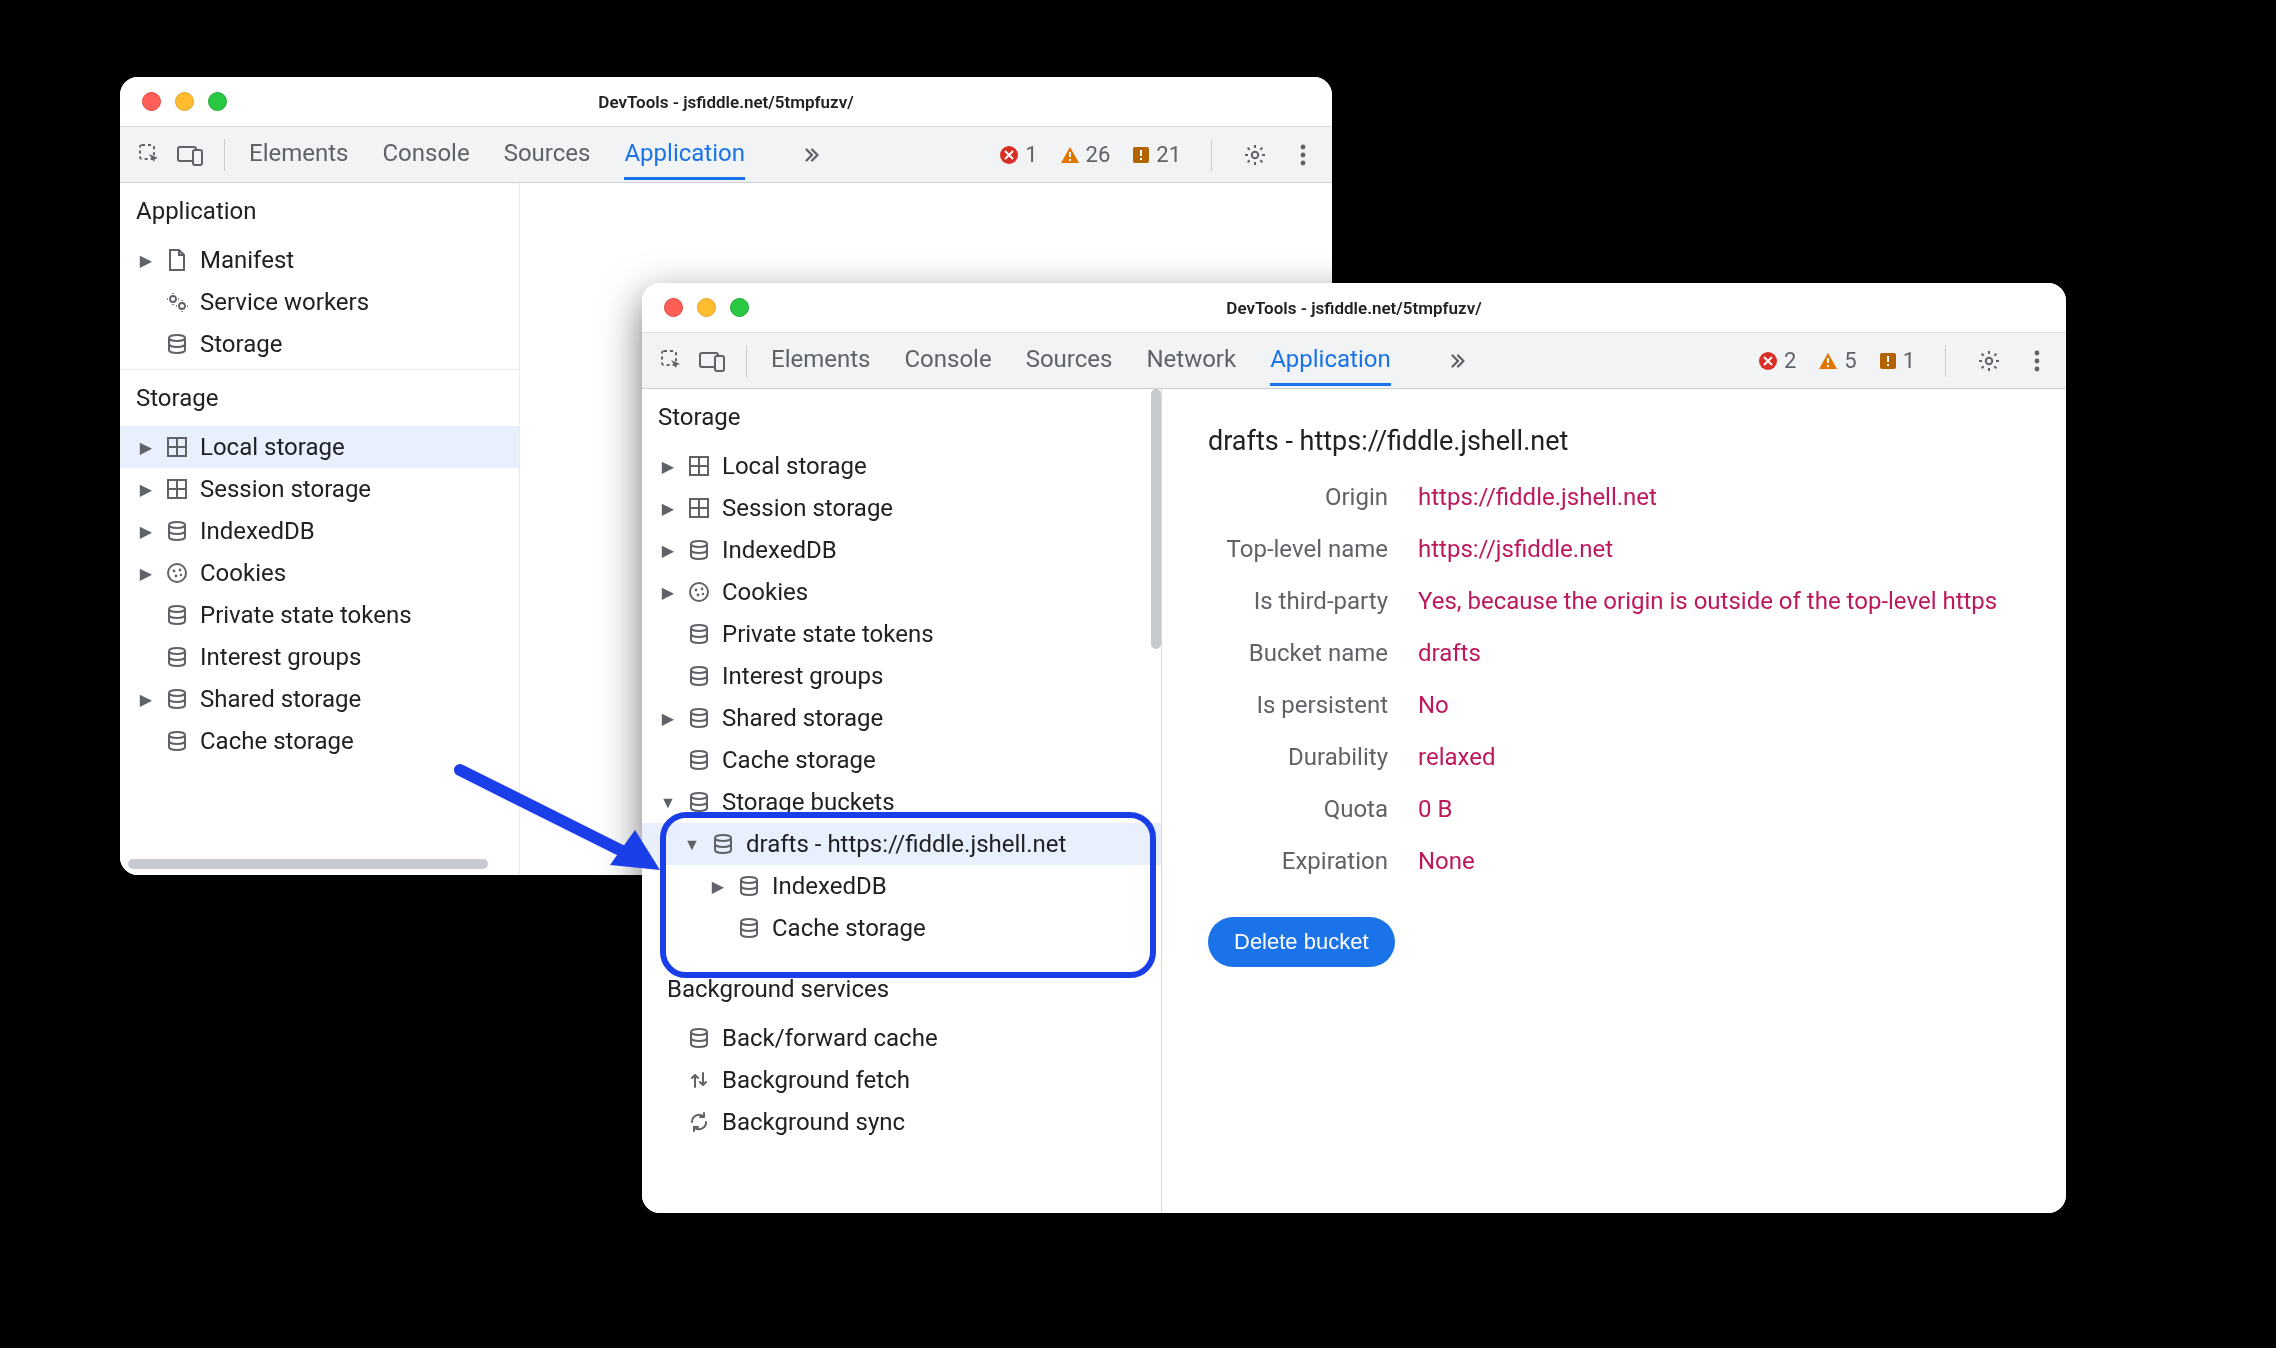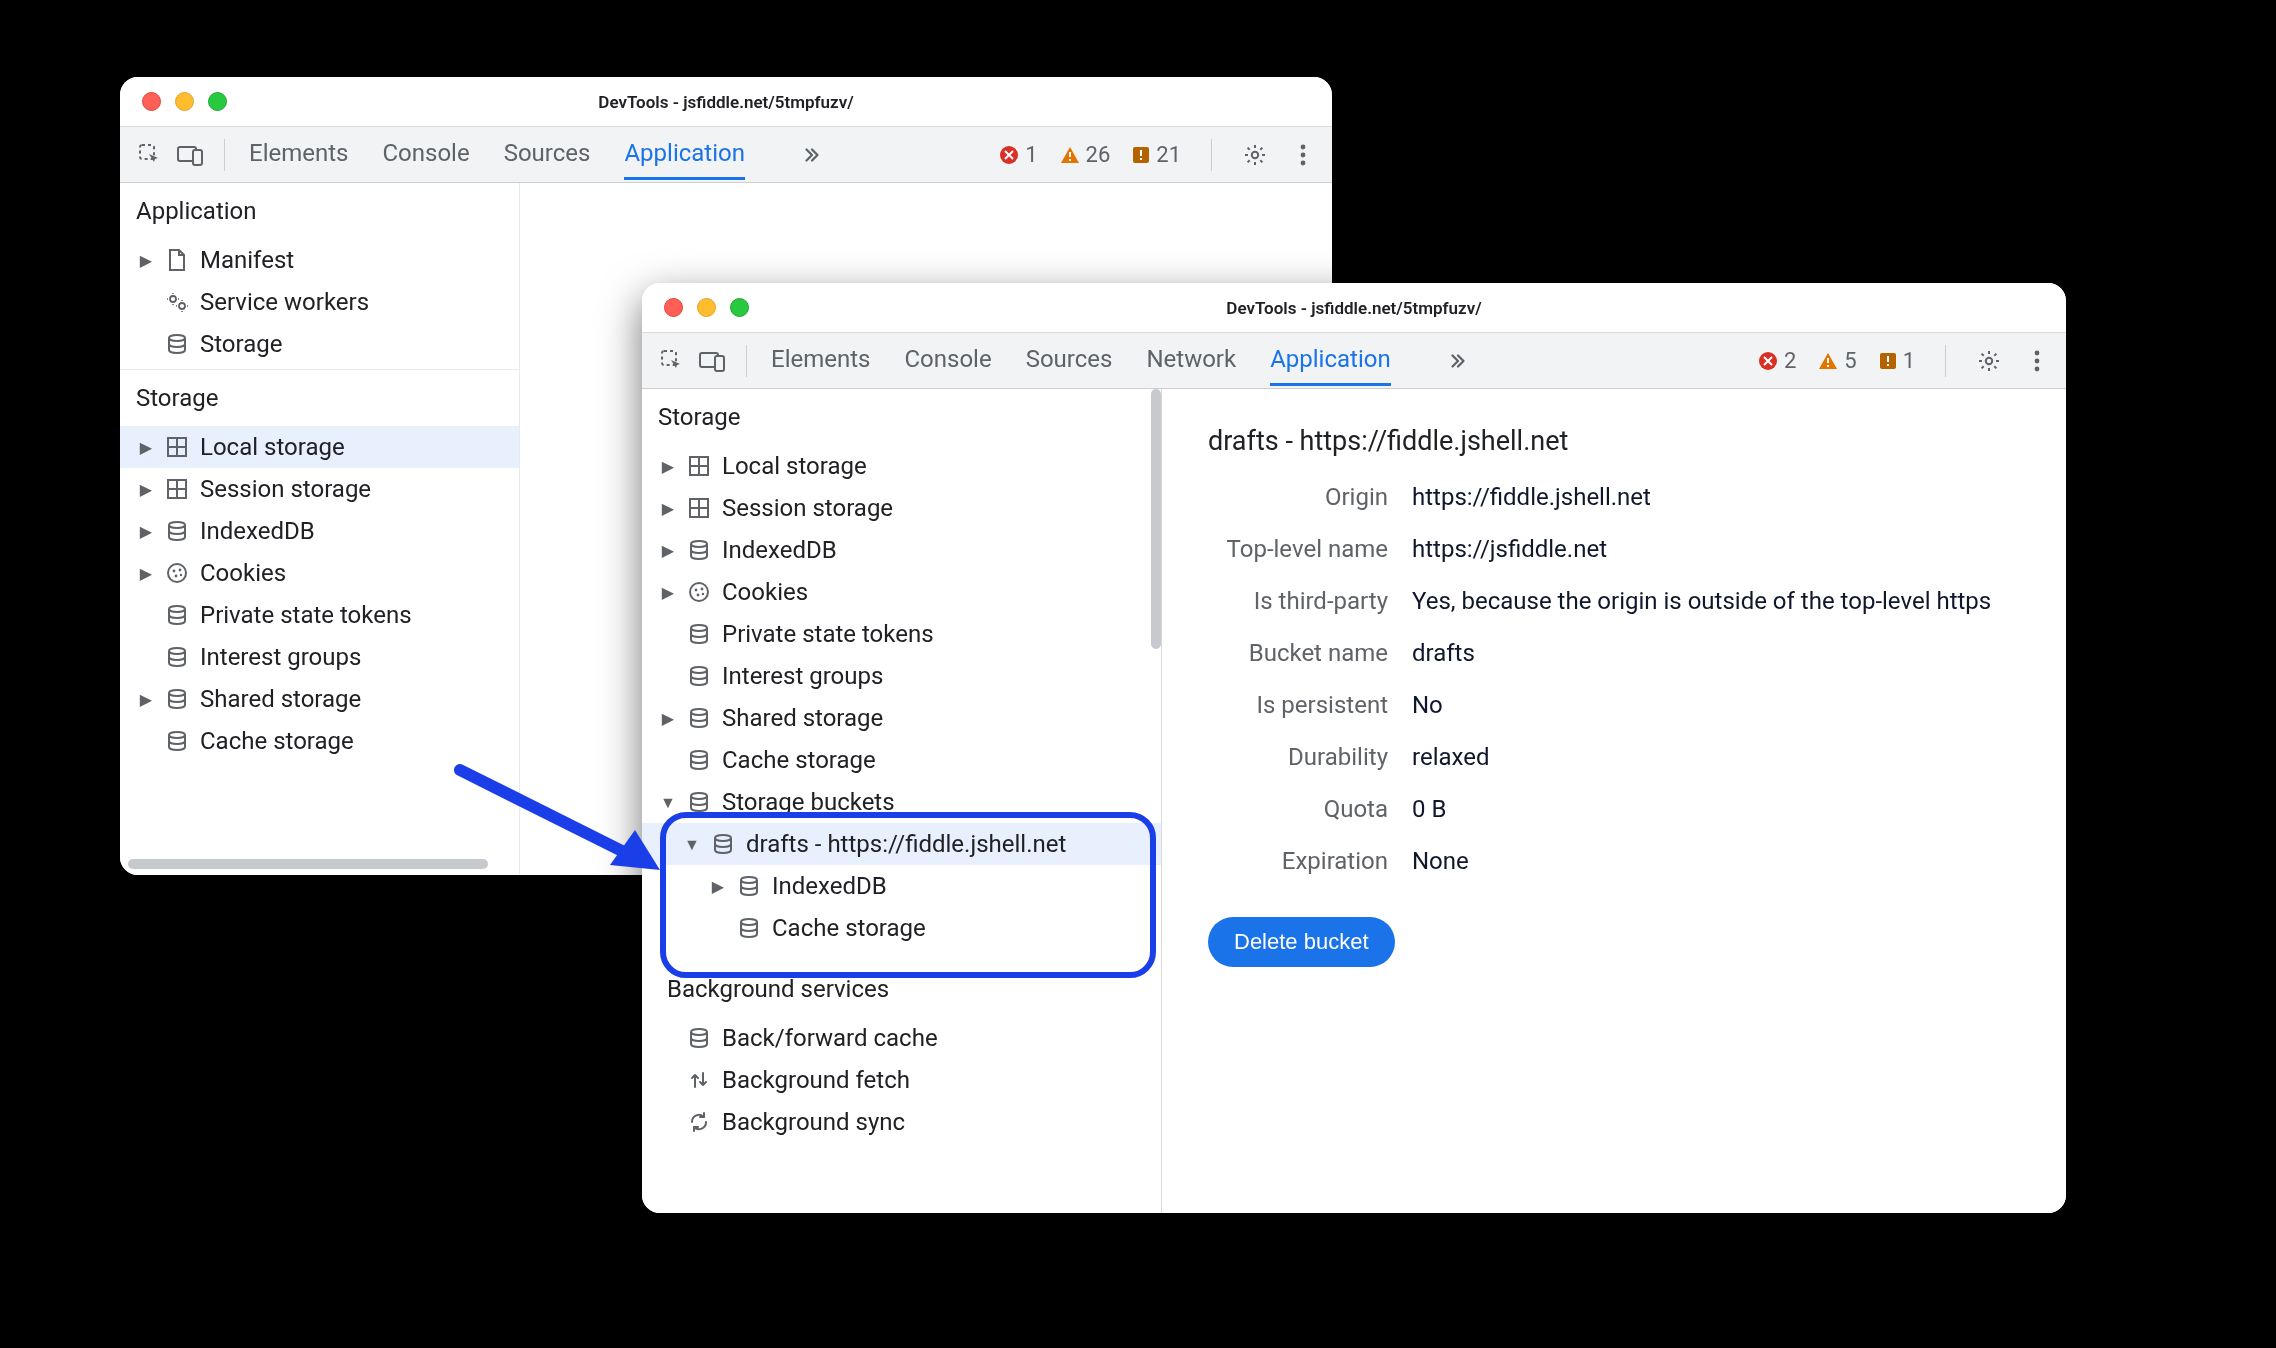--- a/index.html
+++ b/index.html
@@ -71,22 +71,22 @@
   .row .lbl { color:#202124; }
   .row.sel { background:#e8f0fe; }
   .row.sel .lbl{}
   .ind0{ padding-left:18px;}
   .ind1{ padding-left:42px;}
   .ind2{ padding-left:68px;}
   .content { flex:1; overflow:auto; background:#fff; position:relative; padding:26px 40px 40px 46px;}
   .scroll-shadow { position:absolute; top:0; right:0; width:10px; height:260px; background:#c6c9cd; border-radius:5px;}
   .ch1 { font-size:27px; color:#202124; margin:10px 0 26px 0; }
   .prop { display:flex; align-items:flex-start; margin:24px 0; font-size:24px; }
-  .prop .k { width:180px; text-align:right; color:#5f6368; margin-right:24px; flex-shrink:0;}
-  .prop .v { color:#0f172a; }
+  .prop .k { width:180px; text-align:right; color:#5f6368; margin-right:30px; flex-shrink:0;}
+  .prop .v { color:#be185d; }
   .btn-prim {
     display:inline-block; background:#1a73e8; color:#fff;
     font-size:22px; padding:12px 26px; border-radius:28px; border:none;
     margin-top:18px; cursor:pointer; font-weight:500;
   }
   .w1 .content { padding:0;}
   .w1-scroll { position:absolute; left:8px; bottom:6px; height:10px; width:360px; background:#c6c9cd; border-radius:5px;}
   
   .focus-box{
     position:absolute; z-index:3;

